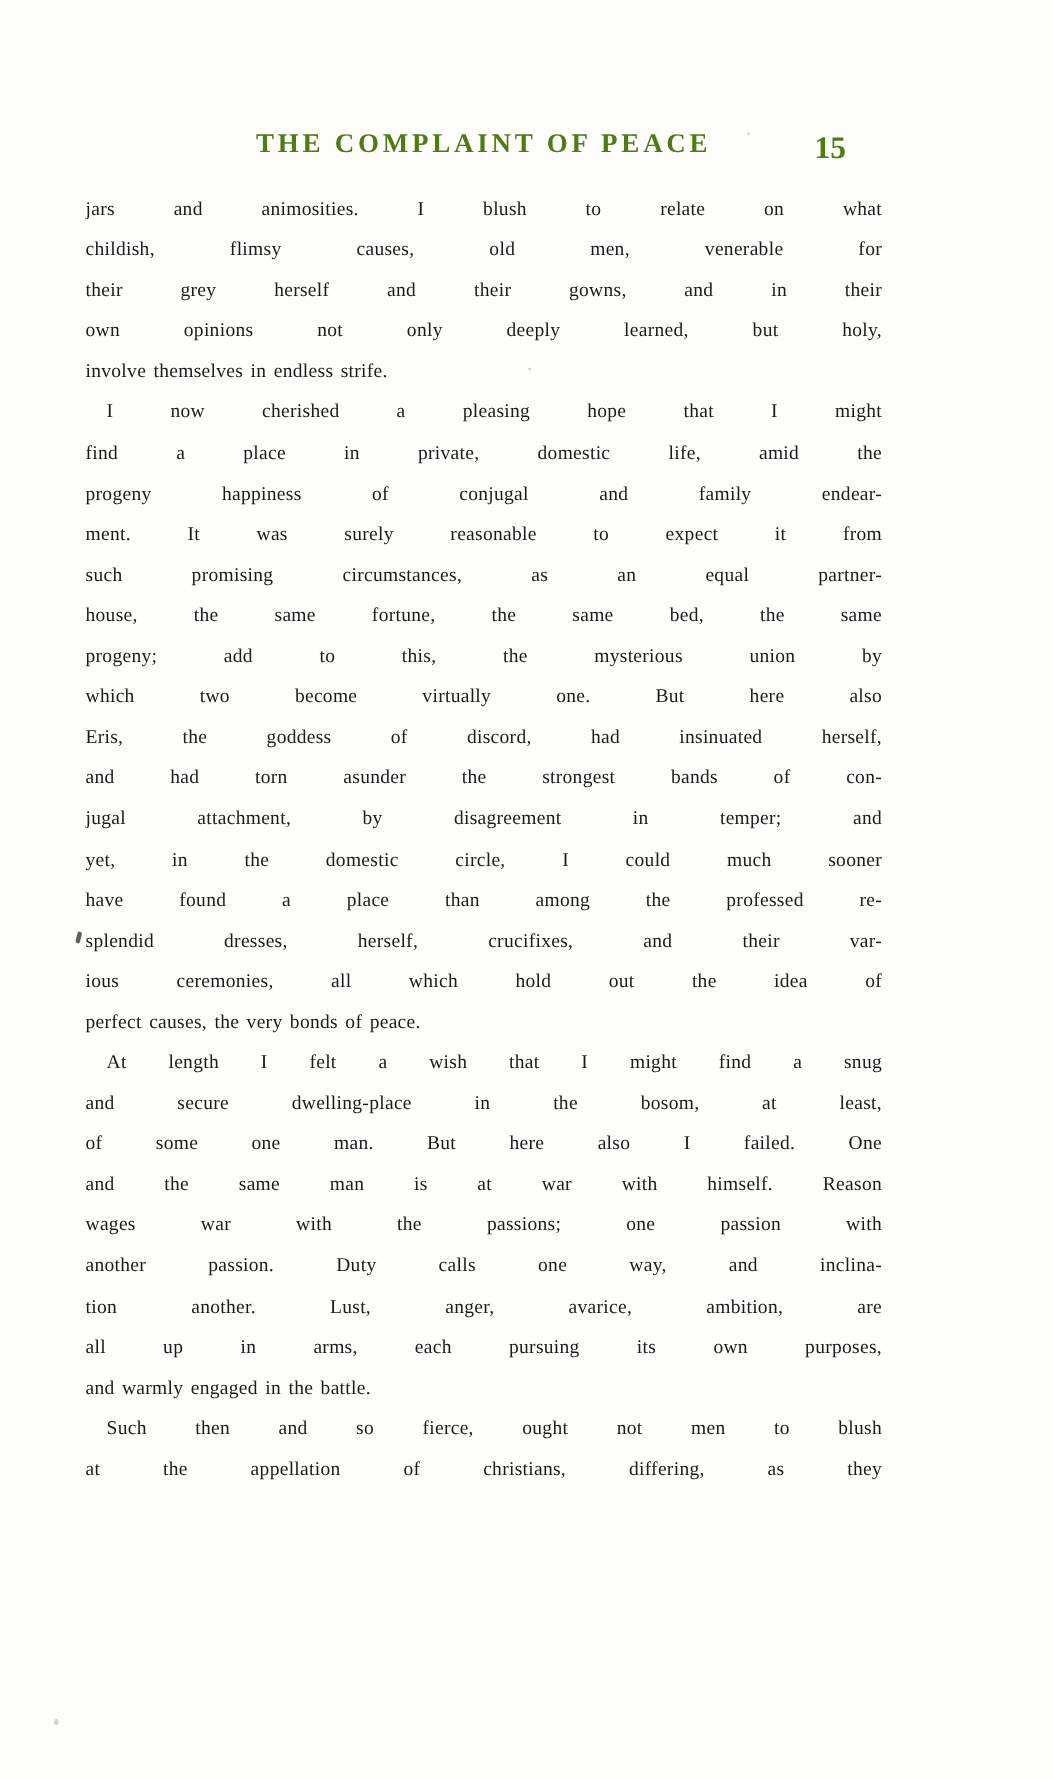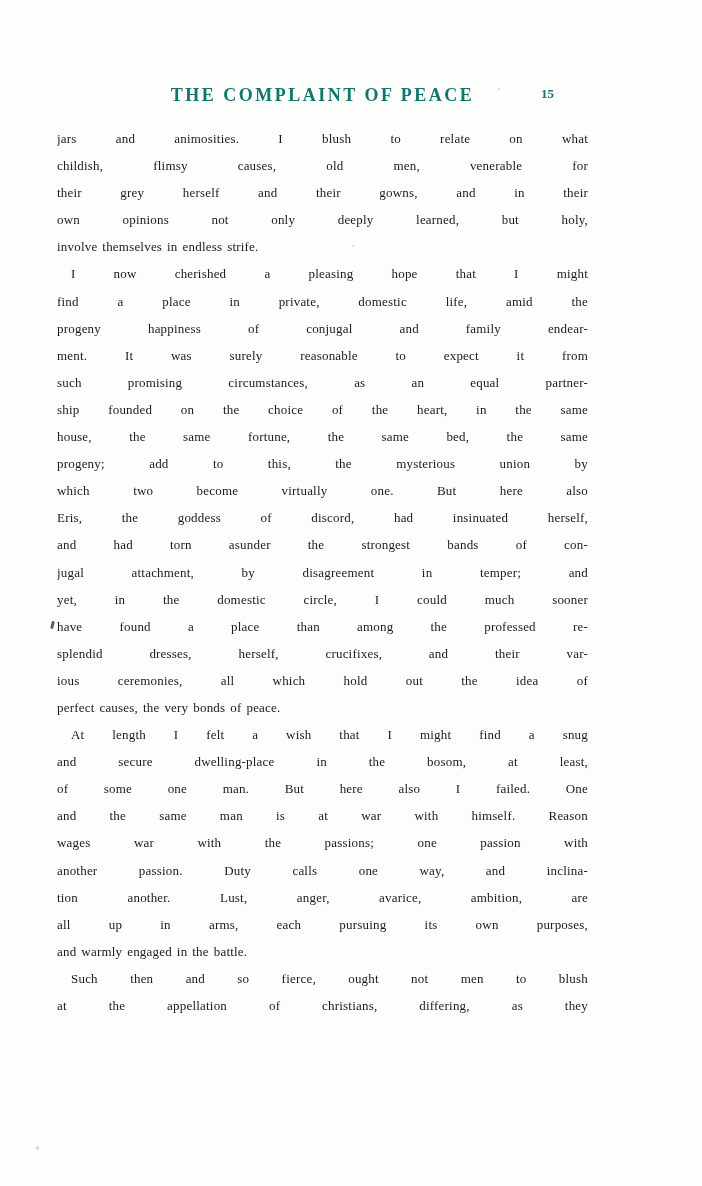--- a/index.html
+++ b/index.html
@@ -18,27 +18,27 @@
   }
   .running-header {
     position: absolute;
     top: 85px;
     left: 57px;
     width: 531px;
     text-align: center;
     font-weight: bold;
     font-size: 18px;
     letter-spacing: 2.5px;
-    color: #0f766e;
+    color: #4d7c0f;
   }
   .page-number {
     position: absolute;
-    right: 34px;
+    right: 24px;
     top: 1px;
-    font-size: 13px;
+    font-size: 21px;
     font-weight: bold;
     letter-spacing: 0;
   }
   .body-text {
     position: absolute;
     top: 125px;
     left: 57px;
     width: 531px;
     font-size: 13px;
     line-height: 27.1px;
@@ -97,21 +97,20 @@
         <div class="line fill">their grey herself and their gowns, and in their</div>
         <div class="line fill">own opinions not only deeply learned, but holy,</div>
         <div class="line">involve themselves in endless strife.</div>
       </div>
       <div class="paragraph">
         <div class="line fill indent">I now cherished a pleasing hope that I might</div>
         <div class="line fill">find a place in private, domestic life, amid the</div>
         <div class="line fill">progeny happiness of conjugal and family endear-</div>
         <div class="line fill">ment.  It was surely reasonable to expect it from</div>
         <div class="line fill">such promising circumstances, as an equal partner-</div>
-        <div class="line fill">ship founded on the choice of the heart, in the same</div>
         <div class="line fill">house, the same fortune, the same bed, the same</div>
         <div class="line fill">progeny; add to this, the mysterious union by</div>
         <div class="line fill">which two become virtually one.  But here also</div>
         <div class="line fill">Eris, the goddess of discord, had insinuated herself,</div>
         <div class="line fill">and had torn asunder the strongest bands of con-</div>
         <div class="line fill">jugal attachment, by disagreement in temper; and</div>
         <div class="line fill">yet, in the domestic circle, I could much sooner</div>
         <div class="line fill">have found a place than among the professed re-</div>
         <div class="line fill">splendid dresses, herself, crucifixes, and their var-</div>
         <div class="line fill">ious ceremonies, all which hold out the idea of</div>

